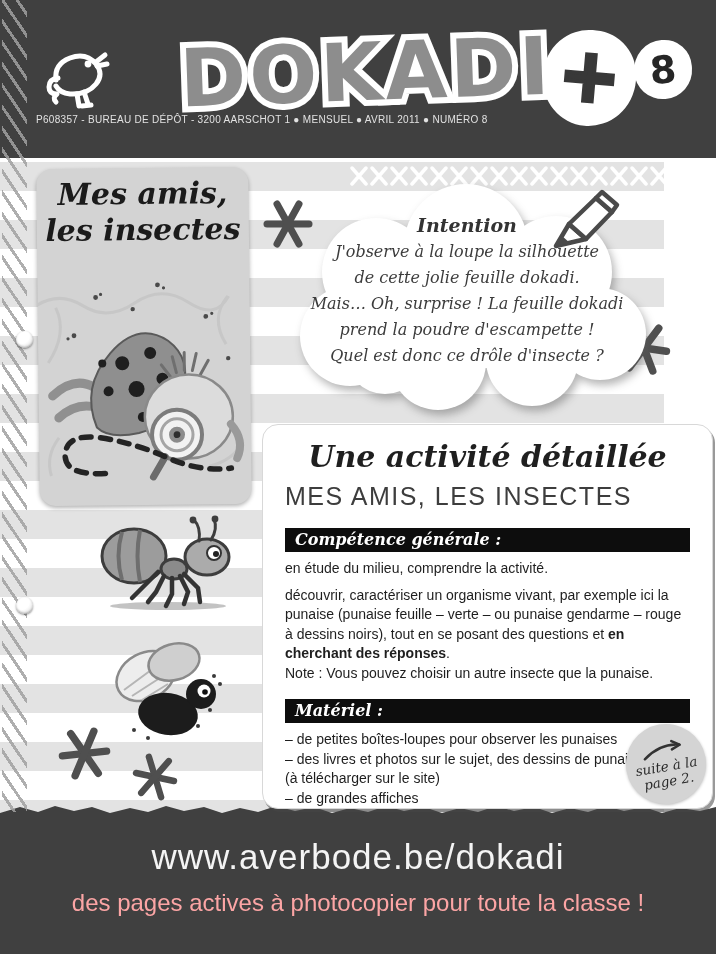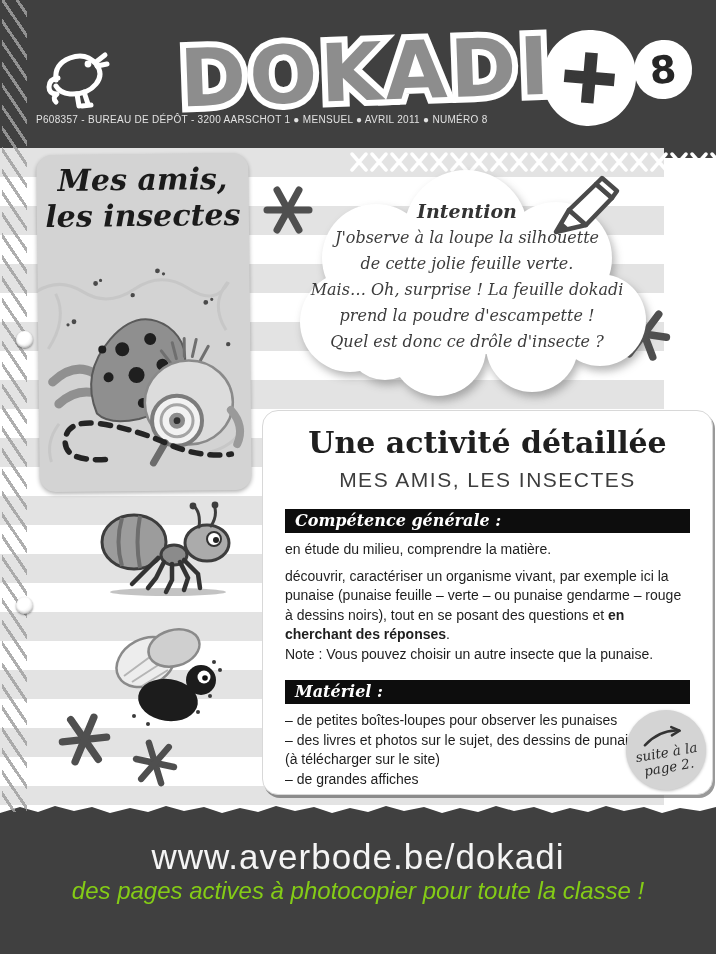--- a/index.html
+++ b/index.html
@@ -18,21 +18,21 @@
         -webkit-text-stroke:4px #383838;line-height:1;margin-top:-6px;}
   .issue-blob{position:absolute;left:634px;top:40px;width:58px;height:59px;background:#fff;
         border-radius:52% 48% 50% 50%;transform:rotate(-4deg);display:flex;align-items:center;justify-content:center;}
   .issue-blob span{font-family:"DejaVu Sans",sans-serif;font-weight:bold;font-size:38px;color:#262626;}
   .masthead-sub{position:absolute;left:36px;top:114px;width:668px;display:flex;align-items:baseline;gap:9px;white-space:nowrap;}
   .masthead-sub .script{font-family:"DejaVu Serif",serif;font-style:italic;font-weight:bold;
         font-size:21px;color:#ffffff;}
   .masthead-sub .info{font-size:10px;color:#e2e2e2;letter-spacing:.3px;}
 
   
-  .sheet{position:absolute;left:0;top:148px;width:664px;height:657px;
+  .sheet{position:absolute;left:0;top:162px;width:664px;height:657px;
         background:repeating-linear-gradient(180deg,#e3e3e3 0 29px,#ffffff 29px 58px);}
   .left-hatch{position:absolute;left:2px;top:0;width:25px;height:812px;z-index:5;
         background:repeating-linear-gradient(56deg,transparent 0 9px,#a0a0a0 9px 12px);opacity:.85;}
   .hole{position:absolute;left:16px;width:17px;height:17px;border-radius:50%;z-index:6;
         background:radial-gradient(circle at 35% 30%,#ffffff 0 45%,#ececec 70%,#bdbdbd 100%);
         box-shadow:0 1px 2px rgba(0,0,0,.45), inset 0 -1px 2px rgba(0,0,0,.25);}
   .hole.h1{top:331px;} .hole.h2{top:597px;}
   .stitch{position:absolute;left:350px;top:2px;z-index:1;}
 
   
@@ -57,40 +57,40 @@
   .ast2{left:616px;top:158px;width:56px;height:56px;transform:rotate(8deg);}
   .ast3{left:57px;top:564px;width:55px;height:55px;transform:rotate(-6deg);}
   .ast4{left:131px;top:591px;width:48px;height:48px;transform:rotate(12deg);}
   .ant{position:absolute;left:92px;top:350px;width:166px;height:102px;z-index:4;}
   .fly{position:absolute;left:102px;top:470px;width:146px;height:116px;z-index:4;}
 
   
   .activity{position:absolute;left:262px;top:262px;width:451px;height:385px;background:#ffffff;
         border:1px solid #d8d8d8;border-radius:16px;box-sizing:border-box;padding:10px 22px 10px 22px;
         box-shadow:2px 3px 0 rgba(70,70,70,.55);z-index:9;}
-  .activity-title{text-align:center;font-family:"DejaVu Serif",serif;font-weight:bold;
+  .activity-title{text-align:center;font-family:"DejaVu Serif",serif;font-style:italic;font-weight:bold;
         font-size:30px;line-height:40px;color:#1f1f1f;margin:2px 0 0 0;}
-  .activity-sub{text-align:center;font-size:21px;letter-spacing:1.5px;color:#3d3d3d;margin-top:5px;}
+  .activity-sub{font-size:25px;letter-spacing:1.5px;color:#3d3d3d;margin-top:5px;}
   .bar{background:#0d0d0d;color:#ffffff;font-family:"DejaVu Serif",serif;font-style:italic;
         font-weight:bold;font-size:16px;line-height:22px;padding:1px 10px;margin-top:16px;}
   .bar.first{margin-top:17px;}
   .sec-body{font-size:14px;line-height:19.5px;color:#1e1e1e;margin-top:7px;}
   .sec-body strong{font-weight:bold;}
   .items div{font-size:14px;line-height:19.5px;color:#1e1e1e;}
   .items{margin-top:7px;}
   .badge{position:absolute;right:6px;bottom:4px;width:80px;height:80px;border-radius:50%;
         background:#d4d4d4;transform:rotate(-10deg);display:flex;flex-direction:column;
         align-items:center;justify-content:center;box-shadow:0 1px 3px rgba(0,0,0,.25);}
   .badge .txt{font-family:"DejaVu Serif",serif;font-style:italic;font-size:13.5px;line-height:15px;color:#2b2b2b;}
 
   
   .pfooter{position:absolute;left:0;top:815px;width:716px;height:139px;background:#404040;}
   .jag{position:absolute;left:0;top:-11px;width:716px;height:12px;}
   .url{margin-top:22px;text-align:center;font-size:35px;color:#f4f4f4;letter-spacing:1px;}
-  .tagline{text-align:center;font-size:24px;color:#84cc16;font-style:italic;}
+  .tagline{margin-top:12px;text-align:center;font-size:24px;color:#fca5a5;}
 </style>
 </head>
 <body>
 
 <div class="page">
 
   <header class="masthead">
     <svg class="bird" viewBox="0 0 66 76">
       <g fill="none" stroke="#ffffff" stroke-width="5" stroke-linecap="round" stroke-linejoin="round">
         <path d="M14,42 q-9,1 -9,9 q0,7 8,7 q-5,4 -1,8"></path>
@@ -193,21 +193,21 @@
           <circle cx="320" cy="156" r="46"></circle>
           <circle cx="252" cy="182" r="46"></circle>
           <circle cx="158" cy="184" r="48"></circle>
           <circle cx="105" cy="176" r="40"></circle>
           <rect x="80" y="90" width="215" height="100"></rect>
         </g>
       </svg>
       <div class="cloud-text">
         <div class="riddle-title">Intention</div>
         <div class="riddle-line">J'observe à la loupe la silhouette</div>
-        <div class="riddle-line">de cette jolie feuille verte.</div>
+        <div class="riddle-line">de cette jolie feuille dokadi.</div>
         <div class="riddle-line">Mais… Oh, surprise ! La feuille dokadi</div>
         <div class="riddle-line">prend la poudre d'escampette !</div>
         <div class="riddle-line">Quel est donc ce drôle d'insecte ?</div>
       </div>
     </div>
 
     <svg class="pencil" viewBox="0 0 78 72">
       <g stroke="#4a4a4a" stroke-width="4.5" fill="#ffffff" stroke-linejoin="round">
         <path d="M12,60 L25,38 42,53 Z"></path>
         <path d="M25,38 L52,12 68,26 42,53 Z"></path>
@@ -284,21 +284,21 @@
           <circle cx="118" cy="52" r="2"></circle>
           <circle cx="108" cy="78" r="2"></circle>
       </g>
     </svg>
 
     <section class="activity">
       <h2 class="activity-title">Une activité détaillée</h2>
       <div class="activity-sub">MES AMIS, LES INSECTES</div>
 
       <div class="bar first">Compétence générale :</div>
-      <div class="sec-body">en étude du milieu, comprendre la matière.</div>
+      <div class="sec-body">en étude du milieu, comprendre la activité.</div>
 
       <div class="sec-body"><span>découvrir, caractériser un organisme vivant, par exemple ici la punaise (punaise feuille – verte – ou punaise gendarme – rouge à dessins noirs), tout en se posant des questions et </span><strong>en cherchant des réponses</strong><span>.</span>
         <div>Note : Vous pouvez choisir un autre insecte que la punaise.</div>
       </div>
 
       <div class="bar">Matériel :</div>
       <div class="items">
         <div>– de petites boîtes-loupes pour observer les punaises</div>
         <div>– des livres et photos sur le sujet, des dessins de punaises</div>
         <div>(à télécharger sur le site)</div>

